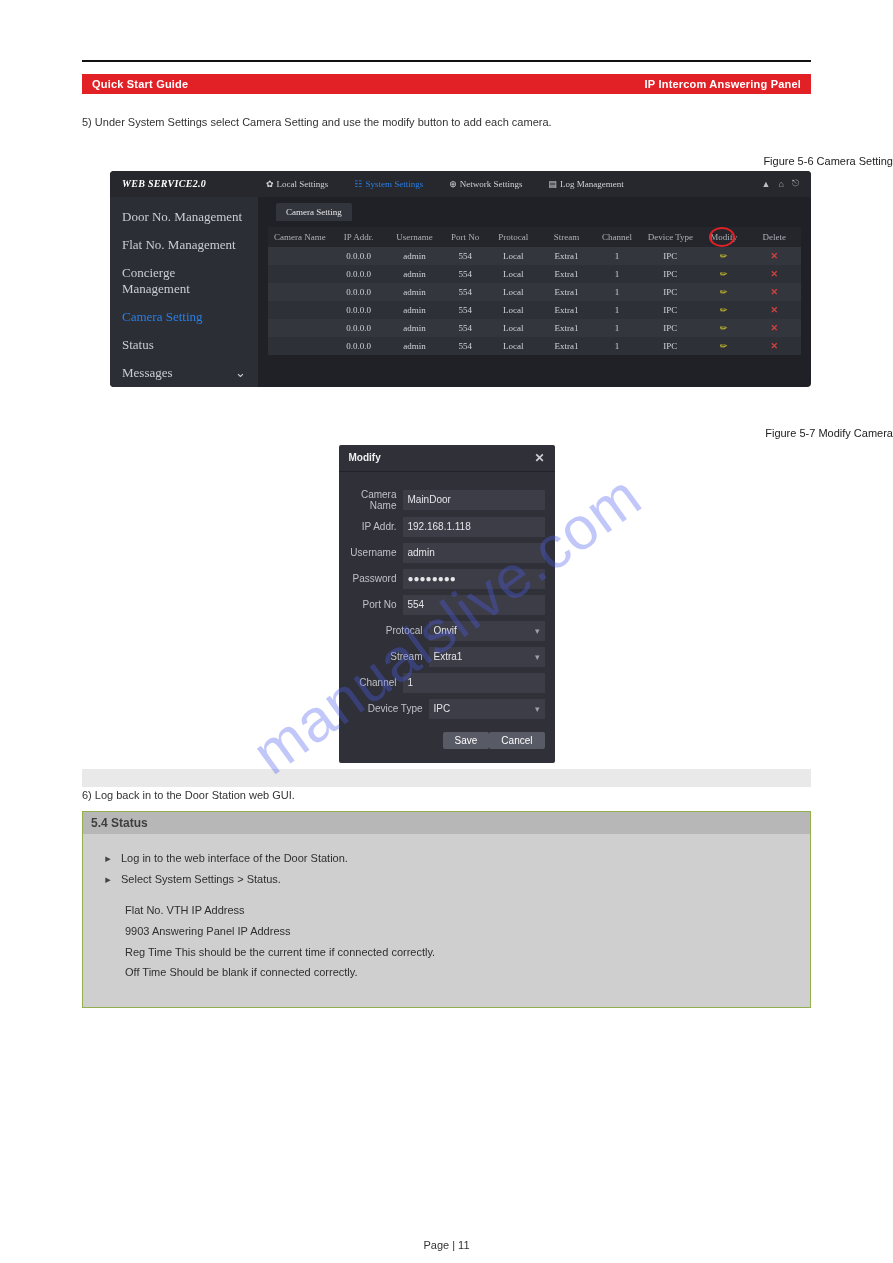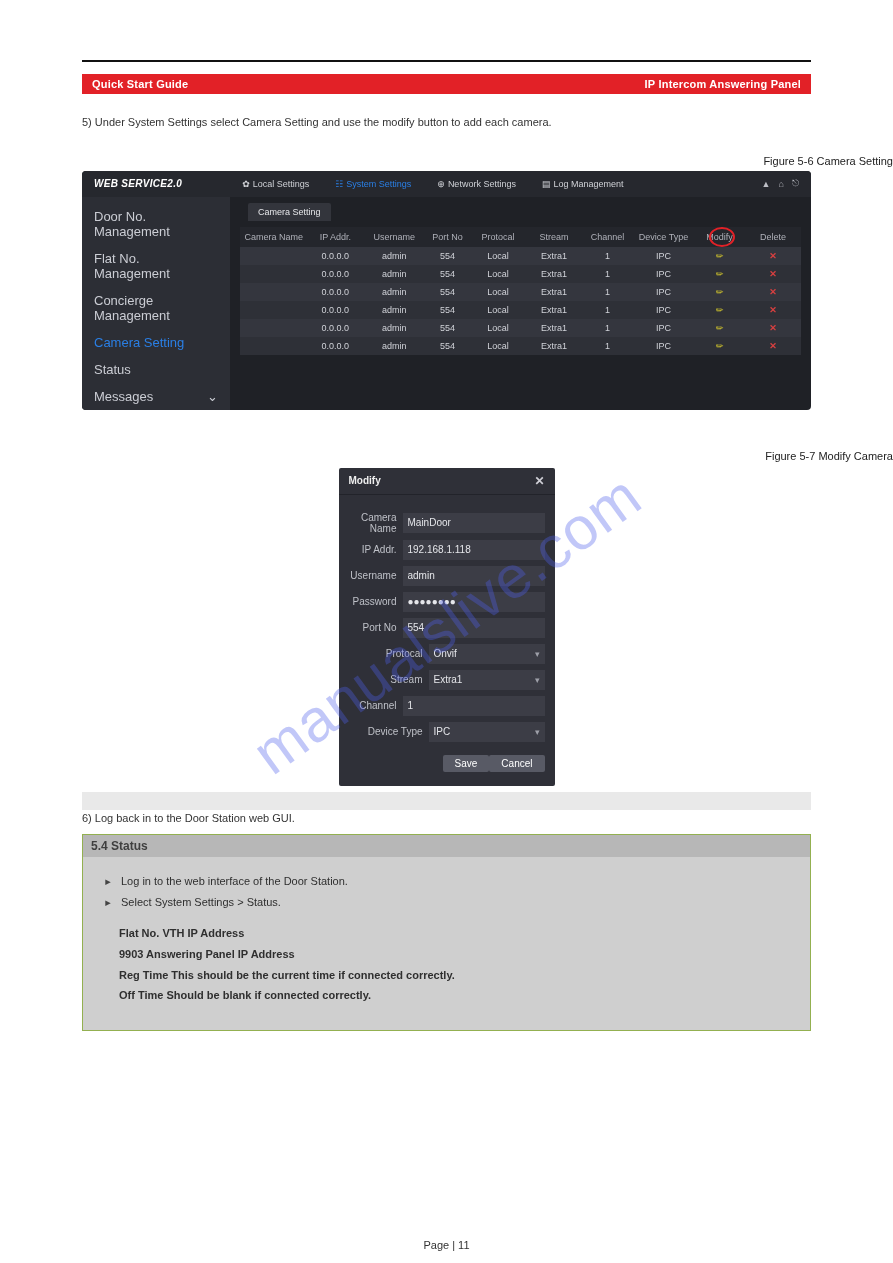--- a/index.html
+++ b/index.html
@@ -42,27 +42,28 @@
   }
   .figcap {
     text-align: right;
     font-size: 11px;
     color: #222;
     margin: 24px 0 4px 0;
   }
 
   
   .app1 {
-    margin: 4px 82px 0 82px;
+    margin: 4px 82px 0 110px;
     background: #1f2126;
     color: #ddd;
     font-size: 9px;
     border-radius: 4px;
     overflow: hidden;
     position: relative;
+    font-family: Liberation Serif, serif;
   }
   .app1-top {
     display: flex;
     align-items: center;
     gap: 18px;
     padding: 2px 12px;
     background: #26282e;
     height: 22px;
   }
   .app1-top .brand {
@@ -255,21 +256,21 @@
   .statuspanel .steprow {
     display: flex;
     gap: 6px;
   }
   .statuspanel .stepicon {
     width: 14px;
     text-align: center;
     color: #444;
     font-size: 11px;
   }
-  .indent { margin-left: 18px; font-weight: bold; }
+  .indent { margin-left: 24px; }
 
   .pagefoot {
     text-align: center;
     color: #333;
     font-size: 11px;
     position: absolute;
     bottom: 12px;
     left: 0;
     right: 0;
   }

